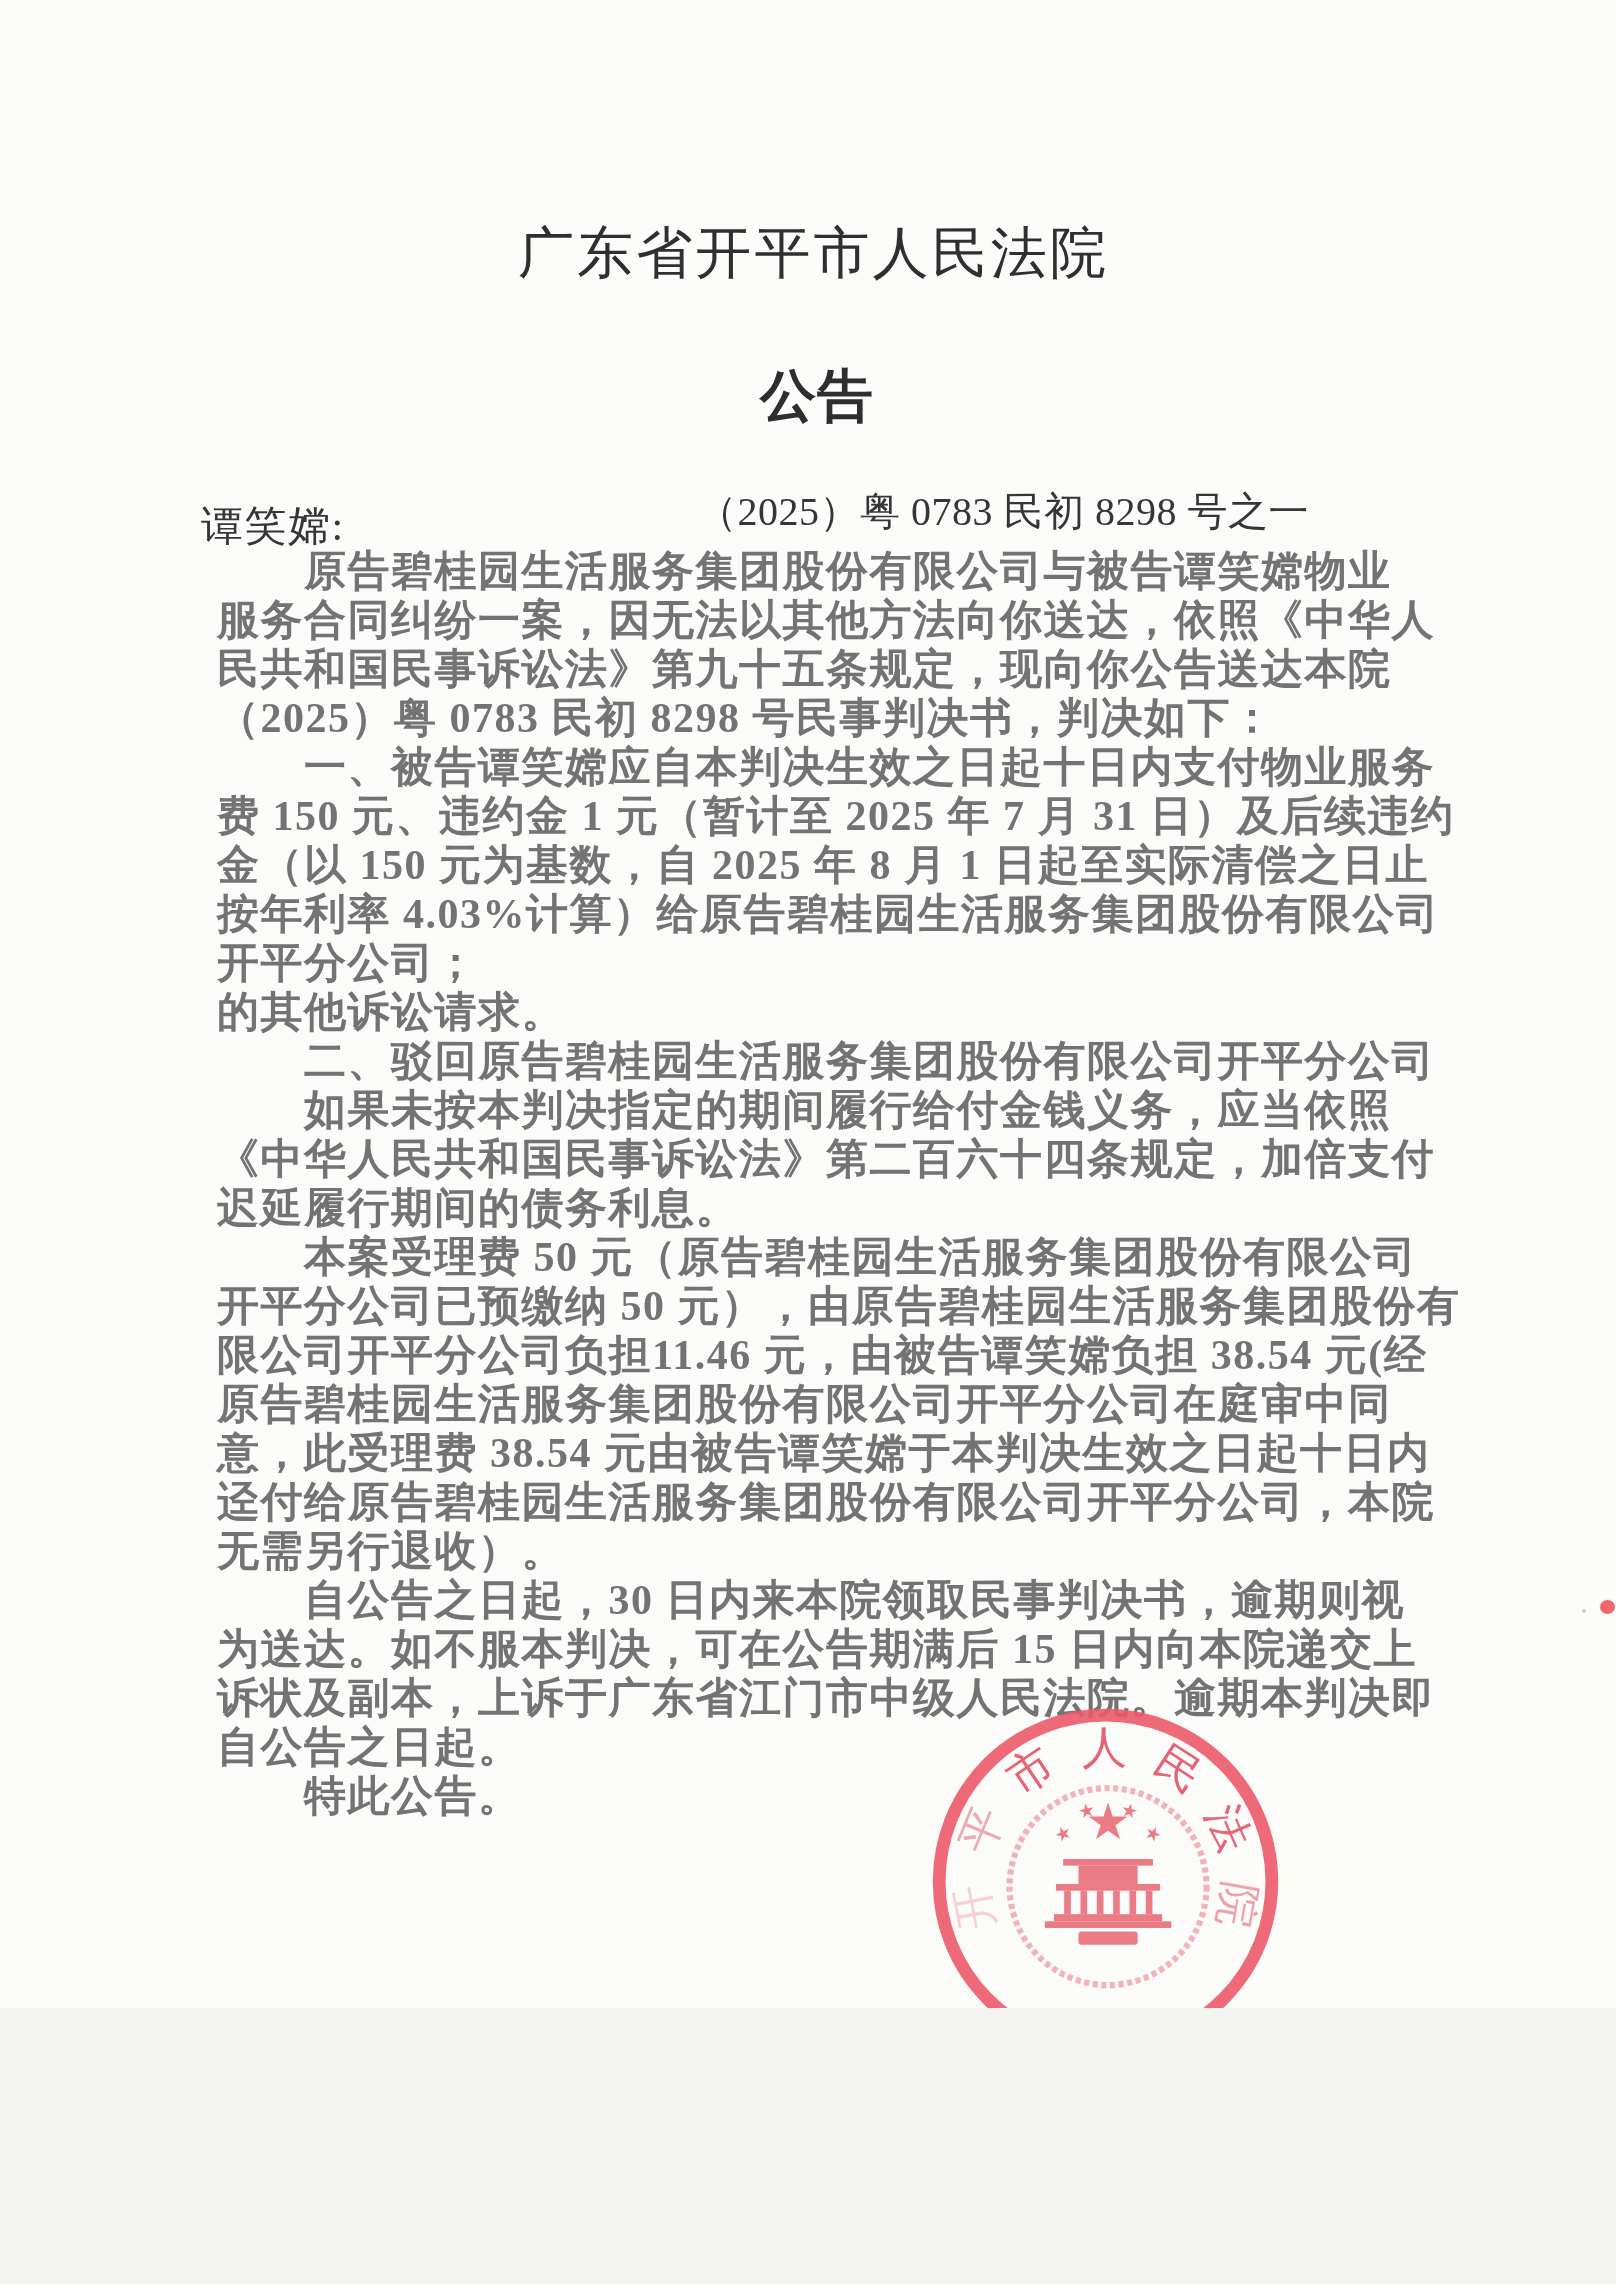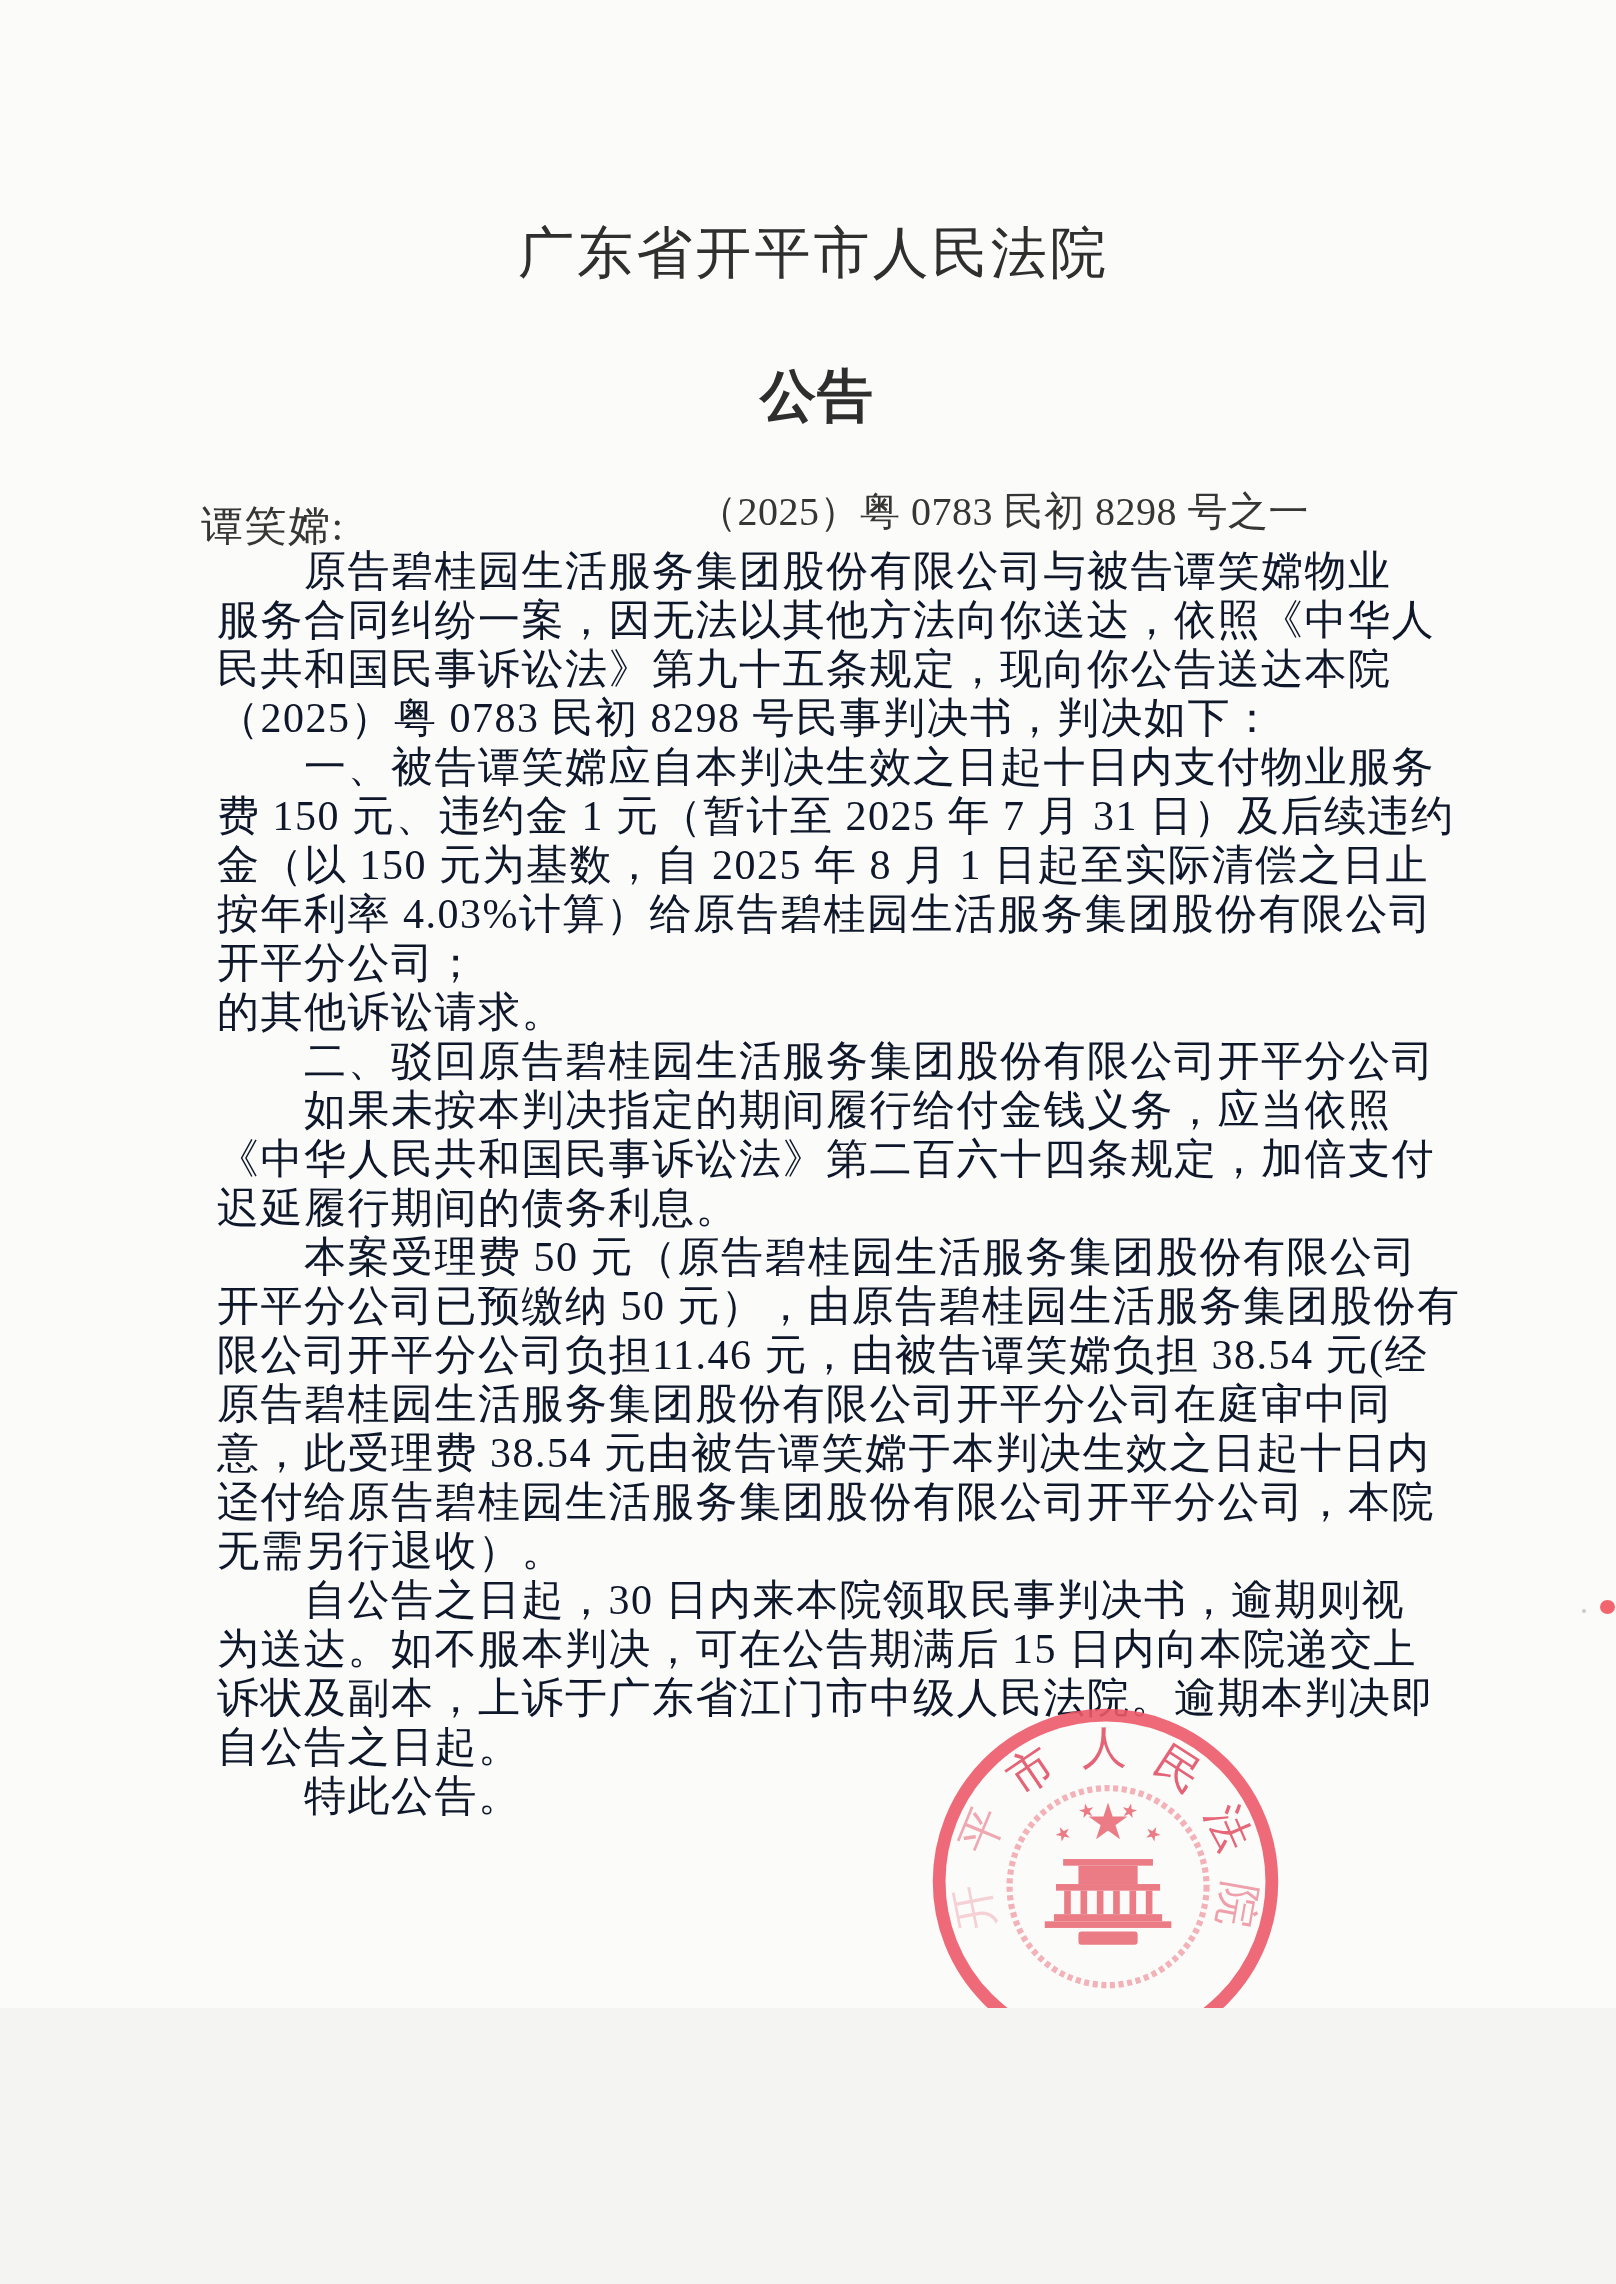--- a/index.html
+++ b/index.html
@@ -55,21 +55,22 @@
     white-space:nowrap;
     color:#363636;
   }
   .body-block{
     position:absolute;
     left:217px;top:547px;
     width:1239px;
     font-size:42px;
     line-height:49px;
     letter-spacing:1.5px;
-    color:#0f172a;
+    color:#737373;
+    font-weight:bold;
   }
   .body-block .line{white-space:nowrap;}
   .body-block .line.indent{padding-left:87px;}
   .issue-date{
     position:absolute;
     left:909px;top:1913px;
     font-size:40px;
     letter-spacing:2.5px;
     line-height:1;
     white-space:nowrap;

